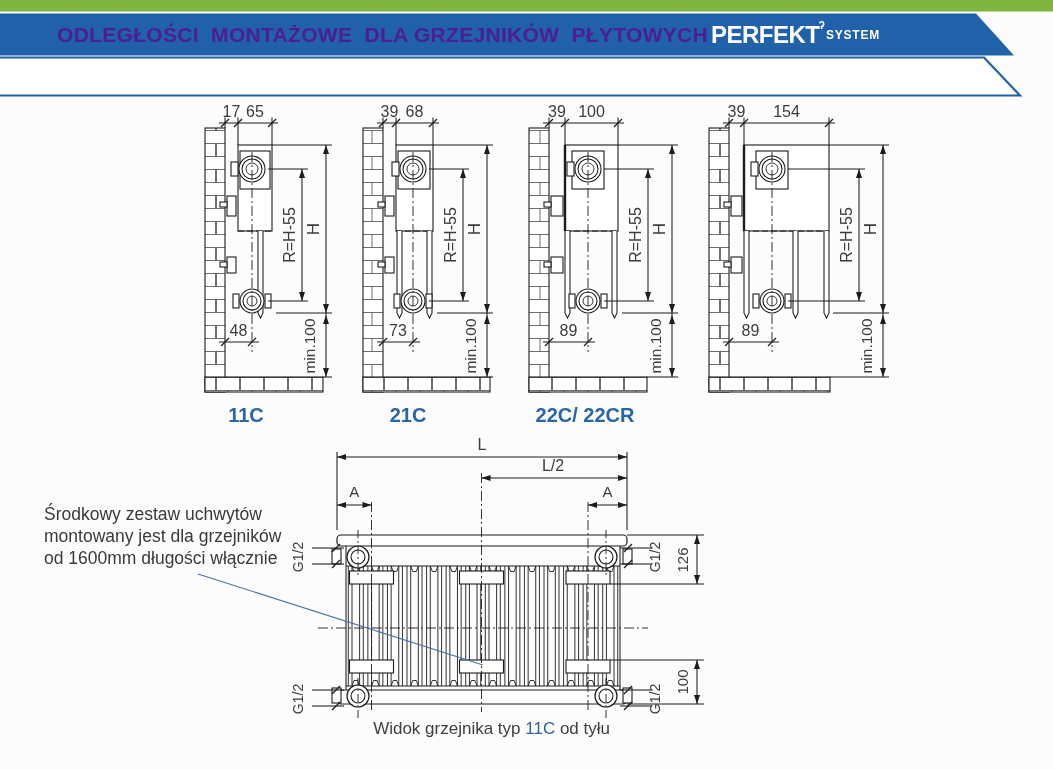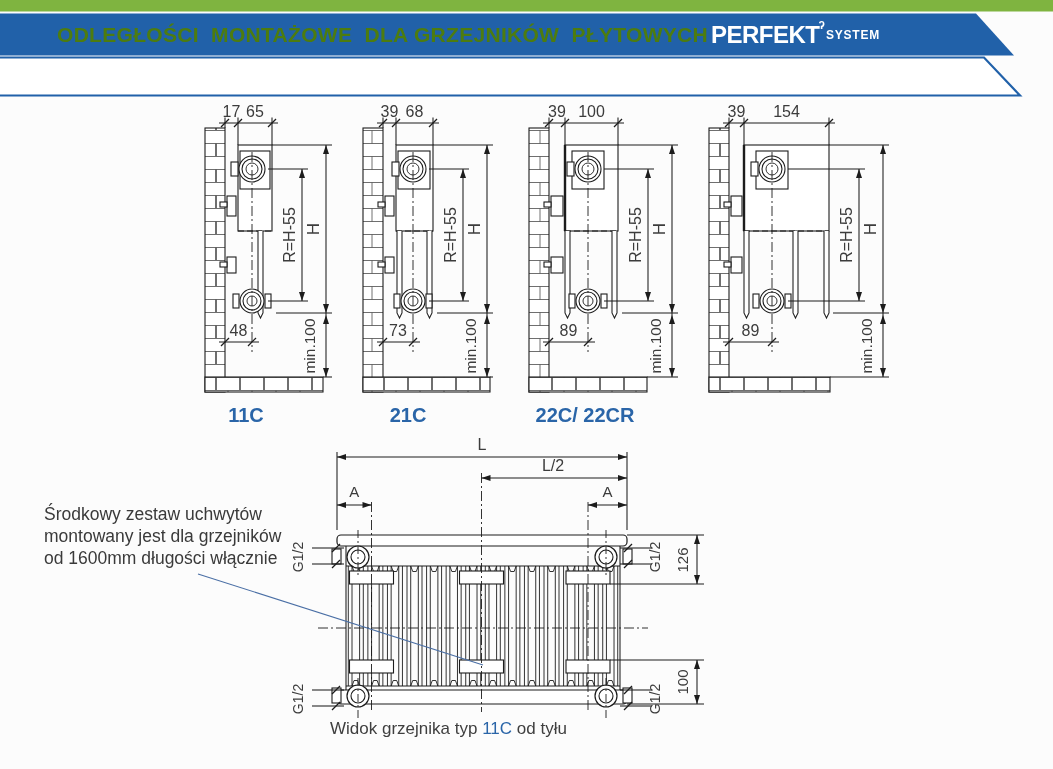--- a/index.html
+++ b/index.html
@@ -1,33 +1,33 @@
 <!DOCTYPE html>
 <html lang="pl"><head>
 <meta charset="utf-8">
 <style>
   html,body{margin:0;padding:0;background:#e8e8e8;}
   #page{position:relative;width:1053px;height:769px;background:#fcfcfc;overflow:hidden;
         font-family:"Liberation Sans",sans-serif;}
   #art{position:absolute;left:0;top:0;}
   #art text{font-family:"Liberation Sans",sans-serif;fill:#3c3c3c;}
   .abs{position:absolute;}
-  .bar1-text{left:57px;top:14px;height:42px;line-height:42px;color:#4d7c0f;
+  .bar1-text{left:57px;top:14px;height:42px;line-height:42px;color:#4c1d95;
              font-size:21px;font-weight:600;letter-spacing:.3px;white-space:pre;}
   .logo{left:711px;top:14px;height:42px;display:flex;align-items:flex-end;color:#fff;
         line-height:42px;}
   .logo-main{font-size:24px;font-weight:800;letter-spacing:-.5px;}
   .logo-hook{font-size:17px;font-weight:700;position:relative;top:-7px;margin-left:-1px;}
   .logo-sub{font-size:12px;font-weight:700;letter-spacing:.8px;margin-left:1px;}
   .bar2-text{left:57px;top:57px;height:38px;line-height:38px;color:#2160a7;
              font-size:21px;font-weight:600;letter-spacing:.2px;white-space:pre;}
   .diag-label{top:404px;width:200px;text-align:center;color:#2a65a8;
               font-size:20px;font-weight:700;}
   .annot{left:44px;top:503px;color:#3a3a3a;font-size:17.5px;line-height:22px;}
-  .caption{left:330px;top:719px;width:280px;text-align:left;color:#3f3f3f;font-size:17px;}
+  .caption{left:330px;top:719px;width:280px;text-align:right;color:#3f3f3f;font-size:17px;}
   .caption .blue{color:#2a65a8;}
   .note{left:731px;top:601px;color:#3f3f3f;font-size:17.5px;line-height:21px;}
   .note .title{margin:0 0 13px 0;}
   .note p{margin:0;}
   .note .sp{margin-top:9px;}
   .note .blue{color:#2a65a8;font-weight:600;}
   .note b{color:#2b2b2b;}
 </style>
 </head>
 <body>

